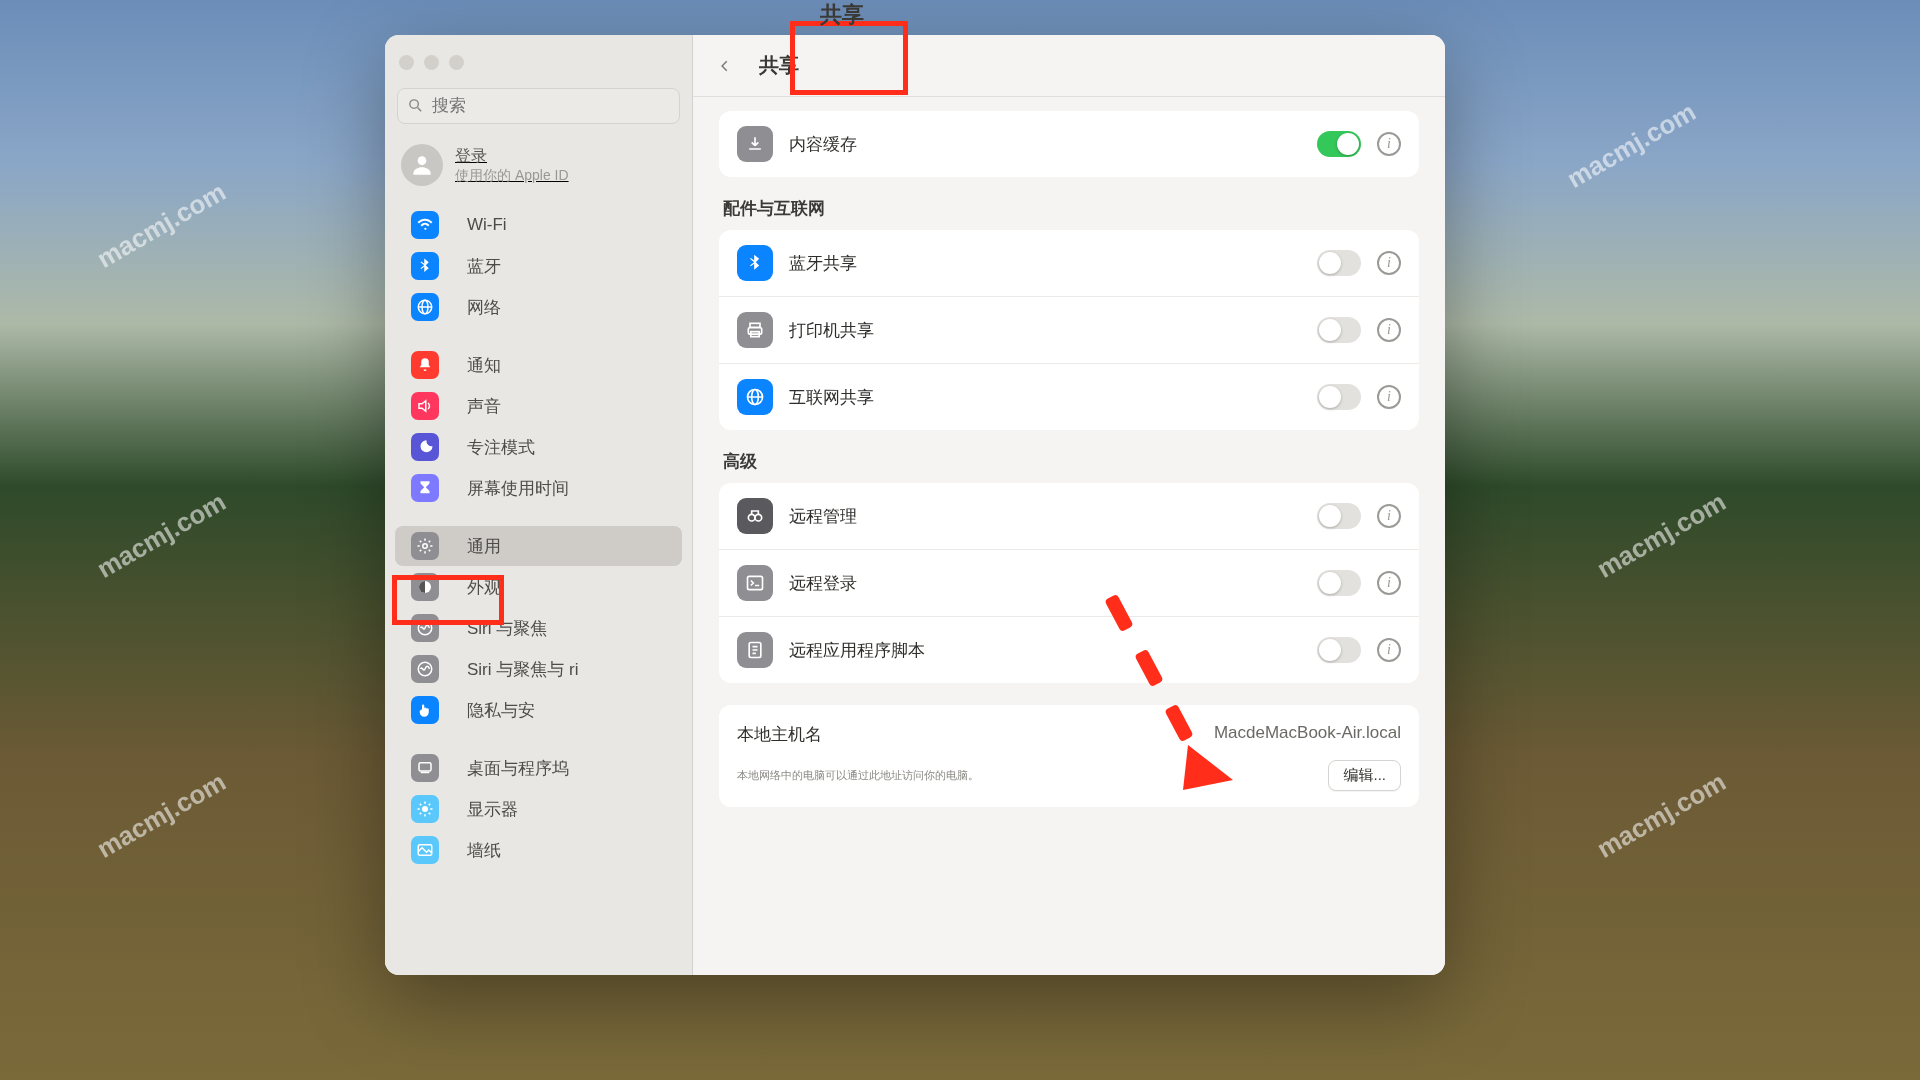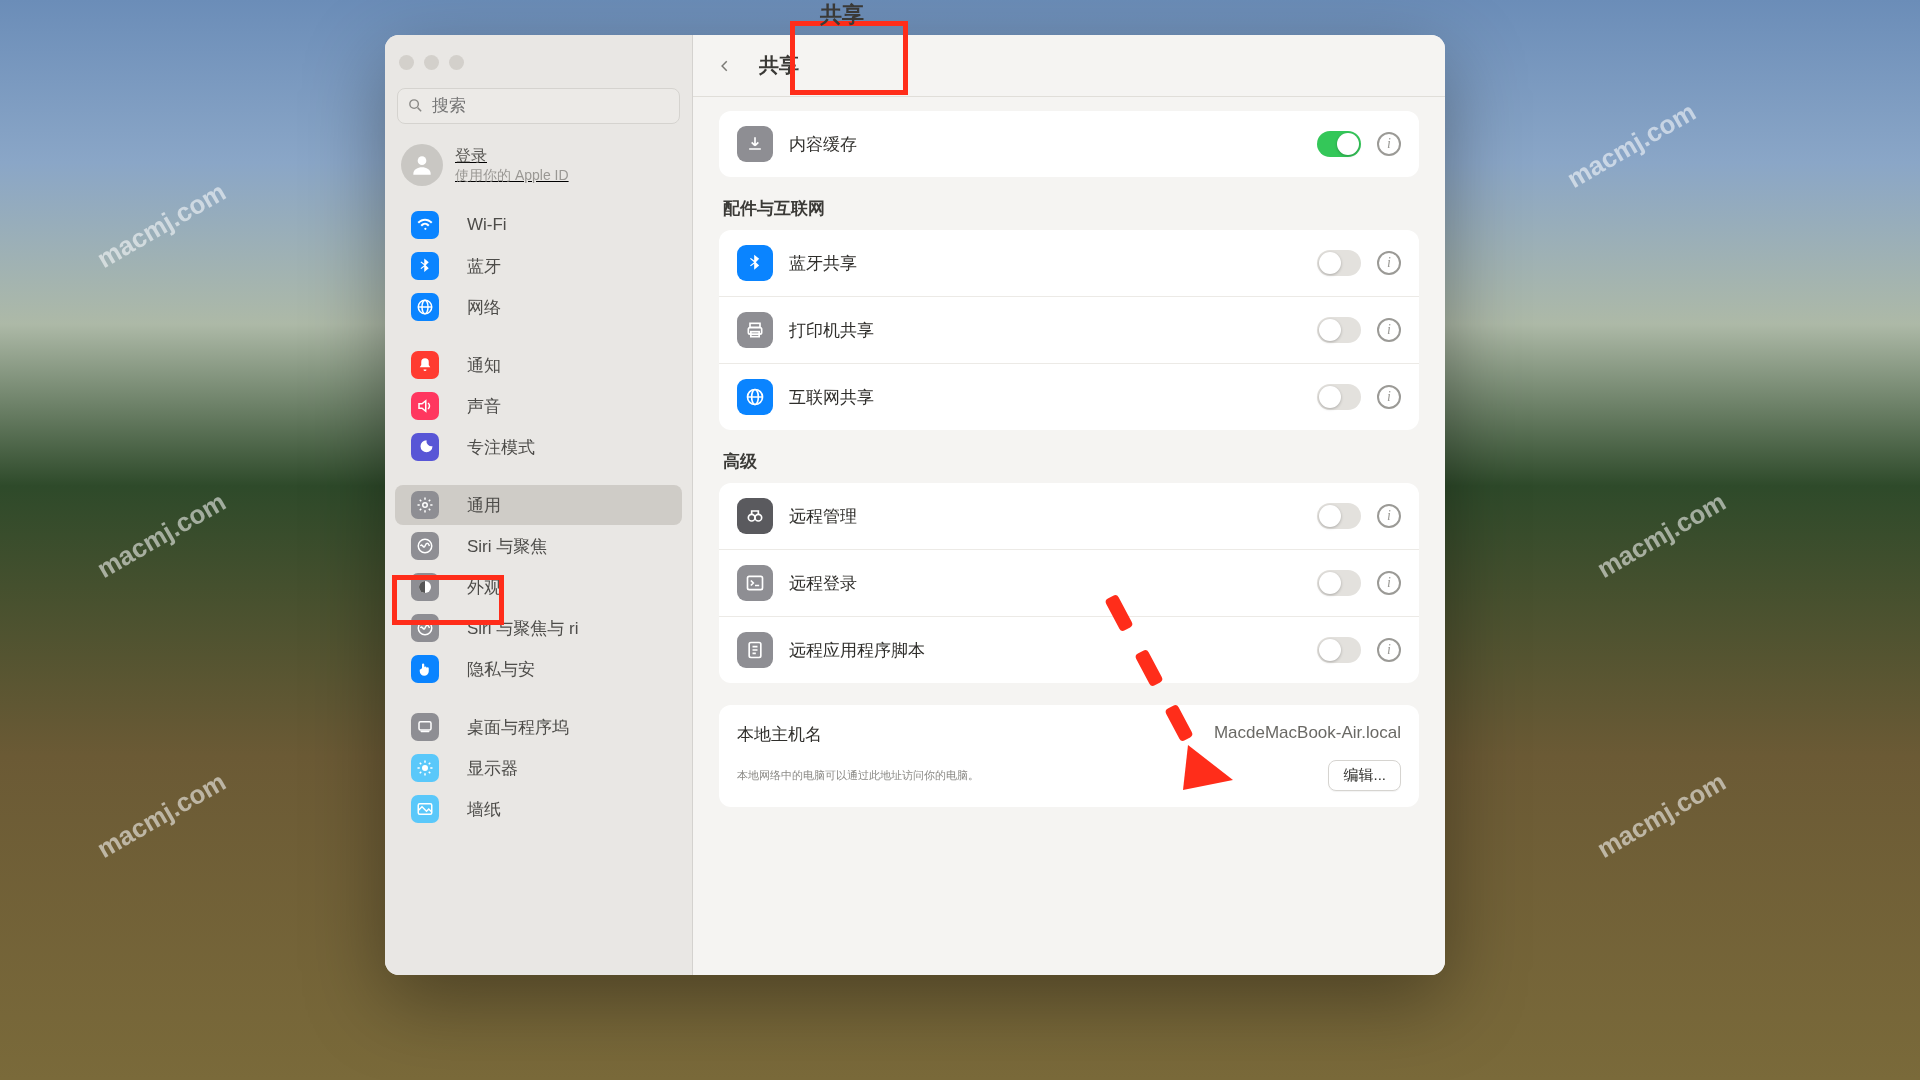--- a/index.html
+++ b/index.html
@@ -168,44 +168,52 @@
           <span>声音</span>
         </div>
         <div class="navitem">
           <span class="ic ic-purple">
             <svg viewBox="0 0 24 24">
               <use href="#i-moon"></use>
             </svg>
           </span>
           <span>专注模式</span>
         </div>
+        <div class="navitem">
+          <span class="ic ic-lav">
+            <svg viewBox="0 0 24 24">
+              <use href="#i-hourglass"></use>
+            </svg>
+          </span>
+          <span>屏幕使用时间</span>
+        </div>
         <div class="navgap"></div>
         <div class="navitem sel">
           <span class="ic ic-grey">
             <svg viewBox="0 0 24 24">
               <use href="#i-gear"></use>
             </svg>
           </span>
           <span>通用</span>
         </div>
         <div class="navitem">
           <span class="ic ic-grey">
             <svg viewBox="0 0 24 24">
+              <use href="#i-appearance"></use>
+            </svg>
+          </span>
+          <span>外观</span>
+        </div>
+        <div class="navitem">
+          <span class="ic ic-grey">
+            <svg viewBox="0 0 24 24">
               <use href="#i-siri"></use>
             </svg>
           </span>
           <span>Siri 与聚焦</span>
-        </div>
-        <div class="navitem">
-          <span class="ic ic-grey">
-            <svg viewBox="0 0 24 24">
-              <use href="#i-appearance"></use>
-            </svg>
-          </span>
-          <span>外观</span>
         </div>
         <div class="navitem">
           <span class="ic ic-grey">
             <svg viewBox="0 0 24 24">
               <use href="#i-siri"></use>
             </svg>
           </span>
           <span>Siri 与聚焦与 ri</span>
         </div>
         <div class="navitem">

